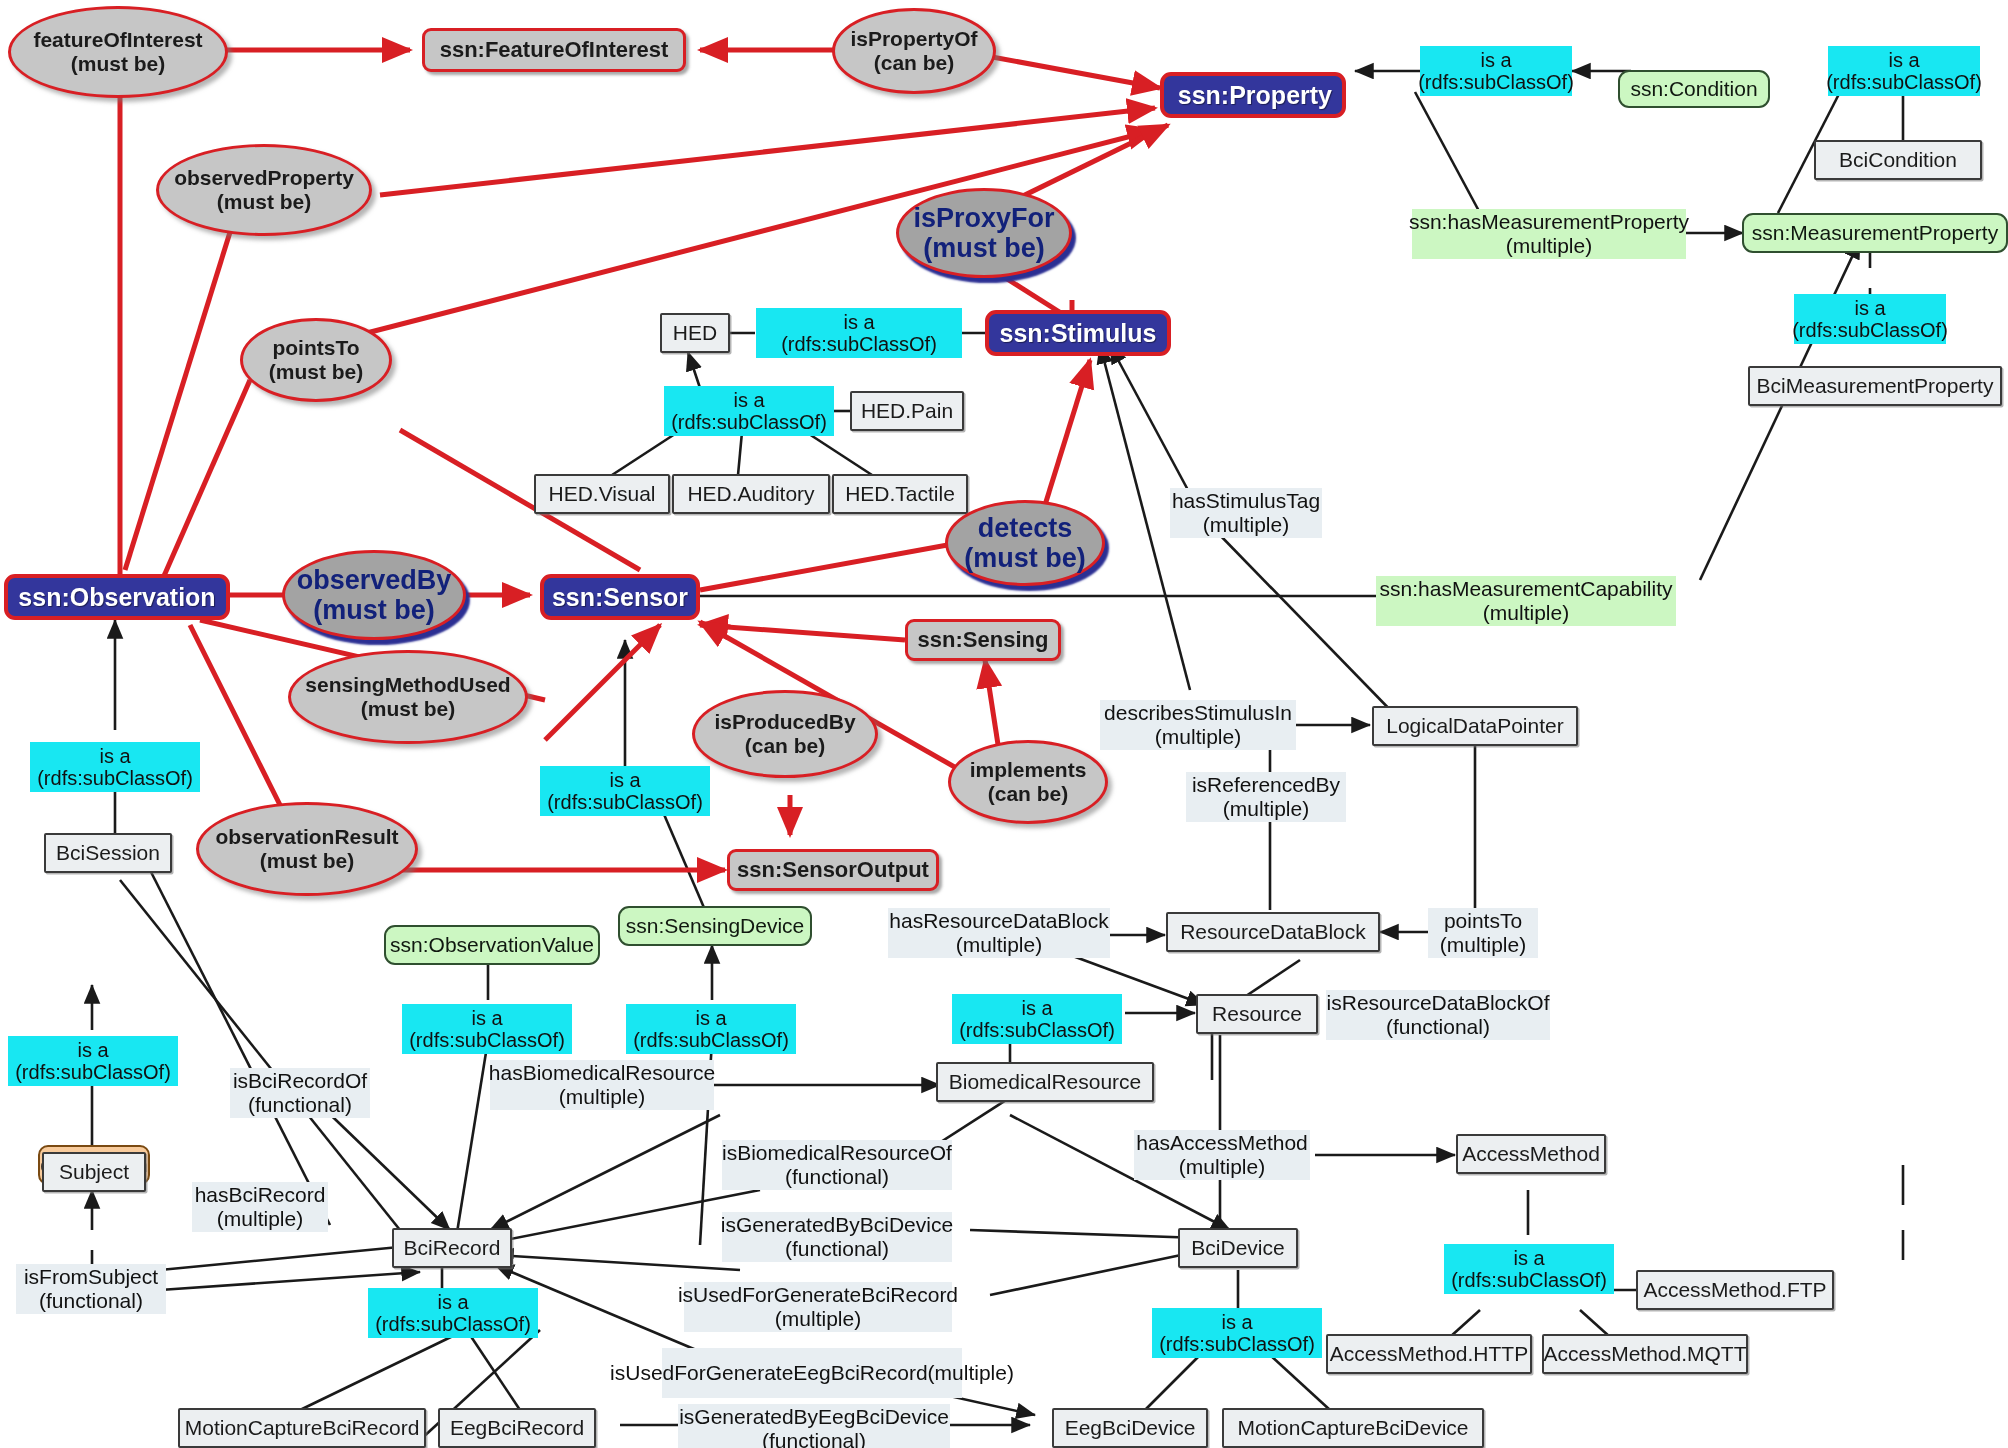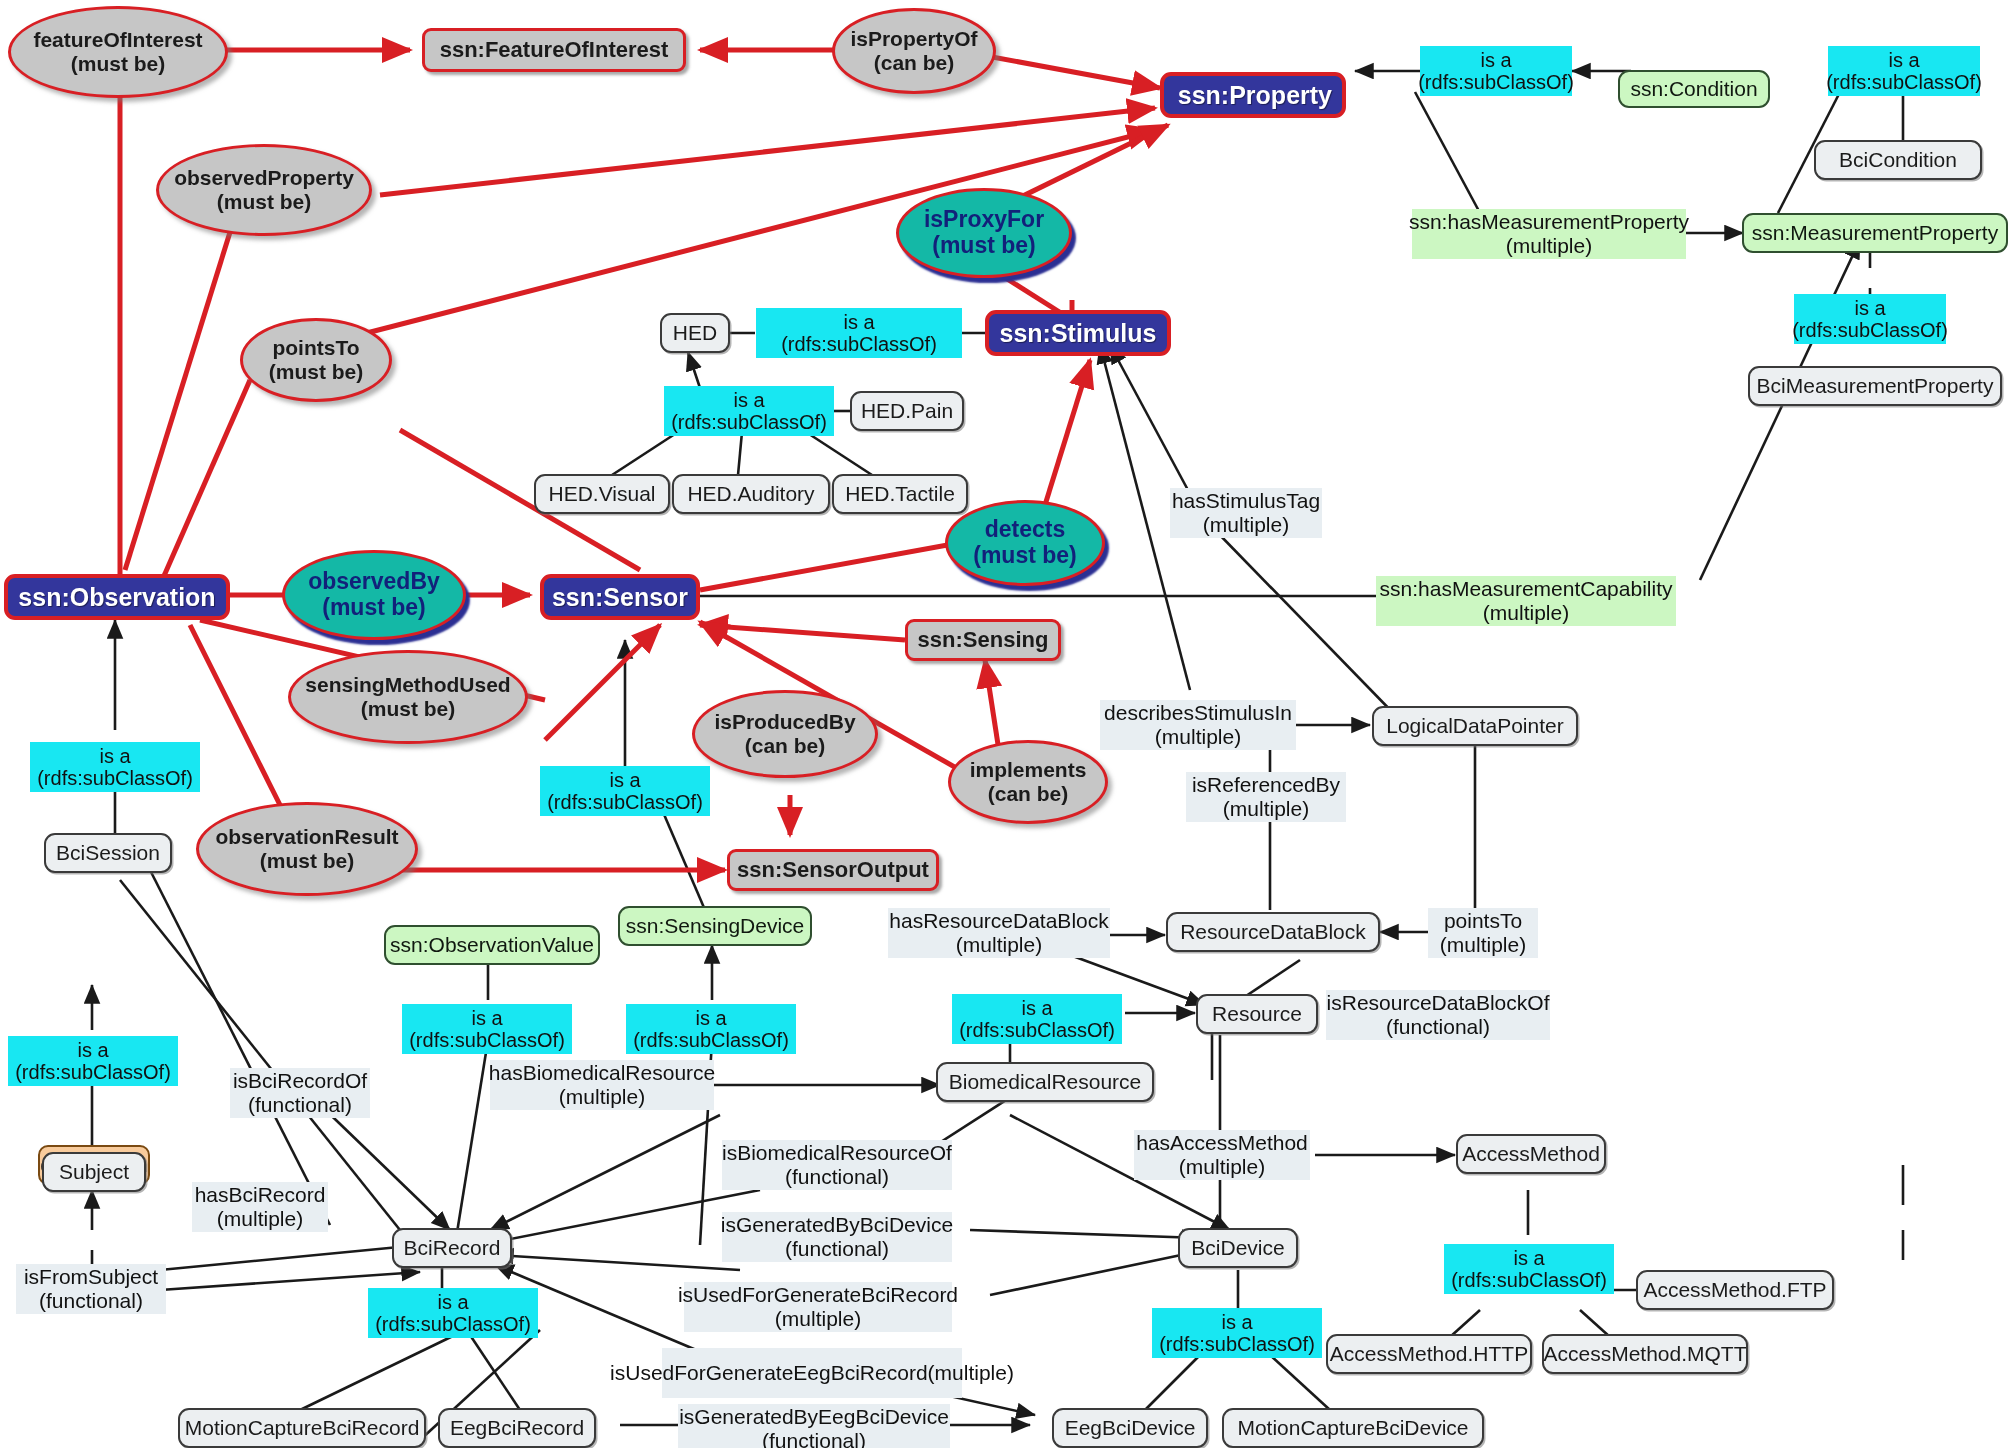--- a/index.html
+++ b/index.html
@@ -4,21 +4,21 @@
 <style>
   html,body{margin:0;padding:0;background:#fff;}
   #stage{position:relative;width:2008px;height:1448px;background:#fff;
          font-family:"Liberation Sans",sans-serif;overflow:hidden;}
   #wires{position:absolute;left:0;top:0;width:2008px;height:1448px;}
 
   .node{position:absolute;box-sizing:border-box;display:flex;align-items:center;
         justify-content:center;text-align:center;line-height:1.12;}
 
   
-  .cls{background:#eceff1;border:2px solid #3a3a3a;border-radius:11px;
+  .cls{background:#eceff1;border:2px solid #3a3a3a;border-radius:2px;
        color:#1b1b1b;font-size:21px;padding:3px 9px;
        box-shadow:1.5px 1.5px 0 rgba(120,120,120,.55);}
 
   
   .core{background:#33369c;border:4px solid #d81f24;border-radius:11px;
         color:#fff;font-weight:bold;font-size:25px;padding:3px 10px;
         text-shadow:1px 1px 1px rgba(0,0,0,.45);}
 
   
   .greycls{background:#c6c6c6;border:3px solid #d81f24;border-radius:9px;
@@ -31,22 +31,22 @@
 
   
   .orange{background:#f8cb9c;border:2px solid #7a4a12;border-radius:10px;
           color:#1b1b1b;font-size:21px;padding:3px 9px;}
 
   
   .ell{background:#c6c6c6;border:3px solid #d81f24;border-radius:50%;
        color:#1b1b1b;font-weight:bold;font-size:21px;
        box-shadow:4px 4px 4px rgba(120,120,120,.55);}
   
-  .ellblue{background:#14b8a6;border:3px solid #d81f24;border-radius:50%;
-       color:#12217a;font-weight:bold;font-size:23px;
+  .ellblue{background:#a3a3a3;border:3px solid #d81f24;border-radius:50%;
+       color:#12217a;font-weight:bold;font-size:27px;
        box-shadow:4px 5px 2px #2b2f93;}
 
   
   .isa{background:#18e7f2;color:#111;font-size:20px;padding:1px 5px;}
   
   .rel{background:#e8eef2;color:#111;font-size:21px;padding:1px 5px;}
   
   .relg{background:#ccf7c2;color:#111;font-size:21px;padding:1px 5px;}
 </style>
 </head>

